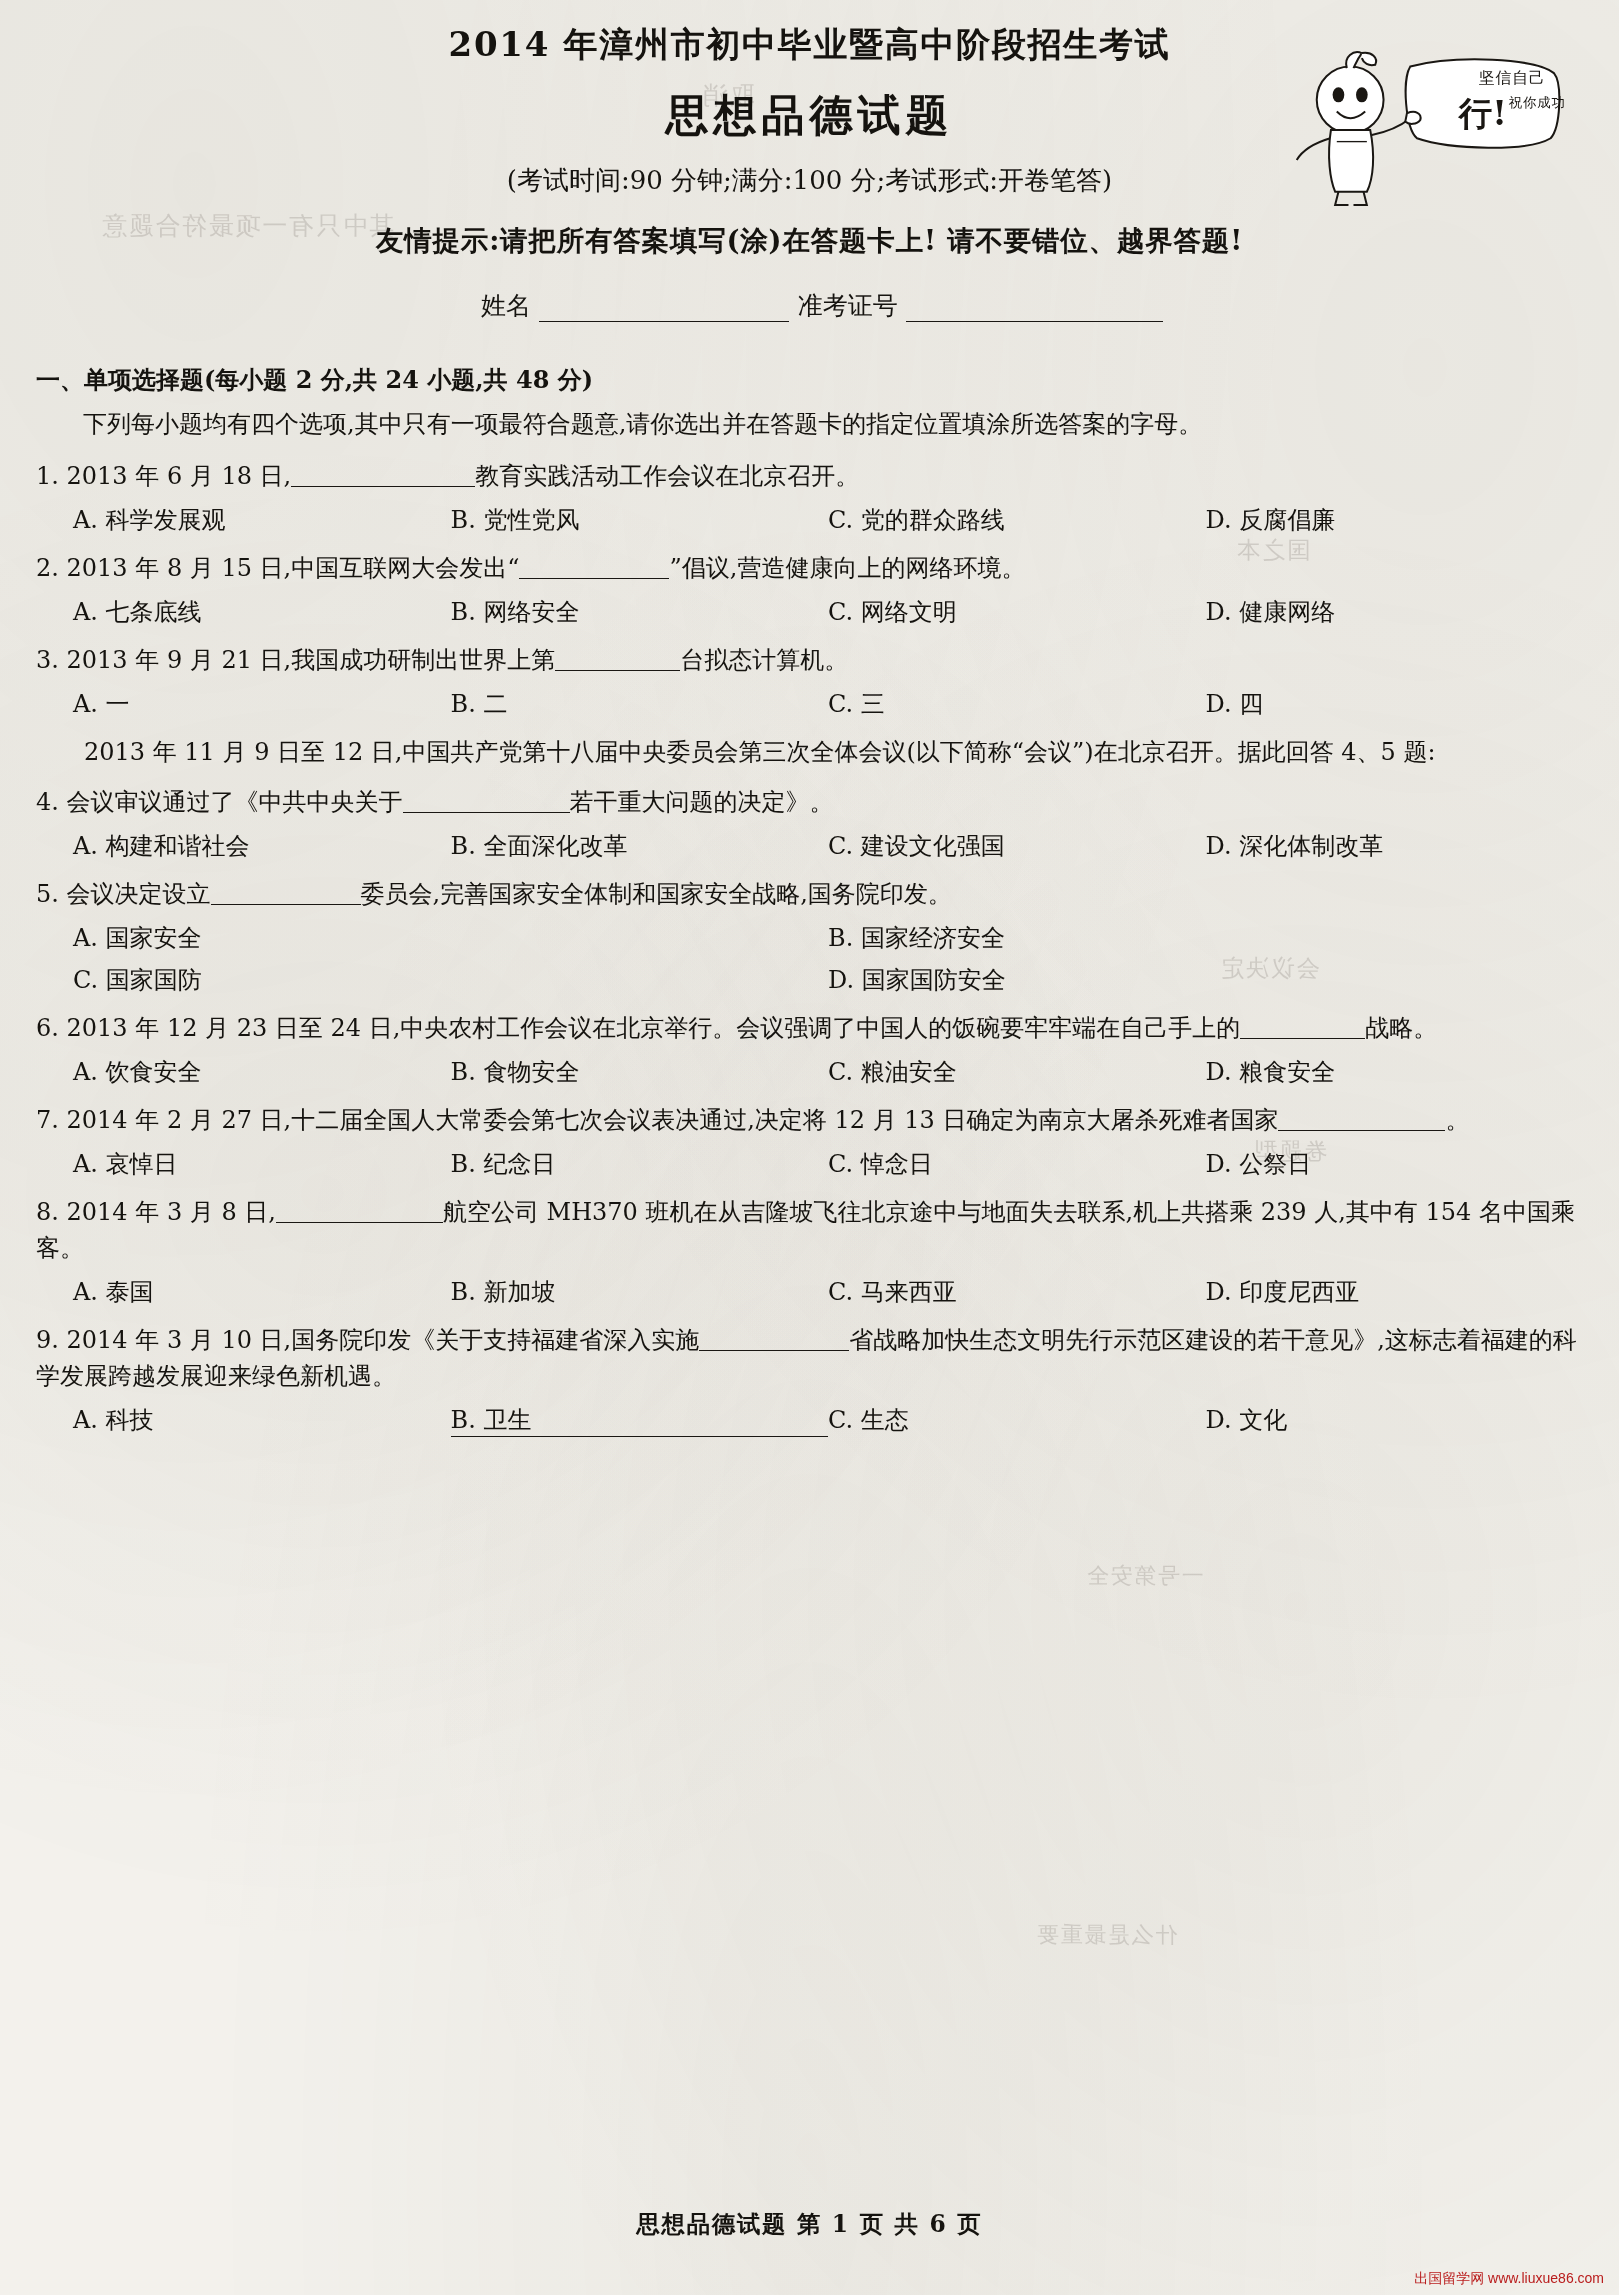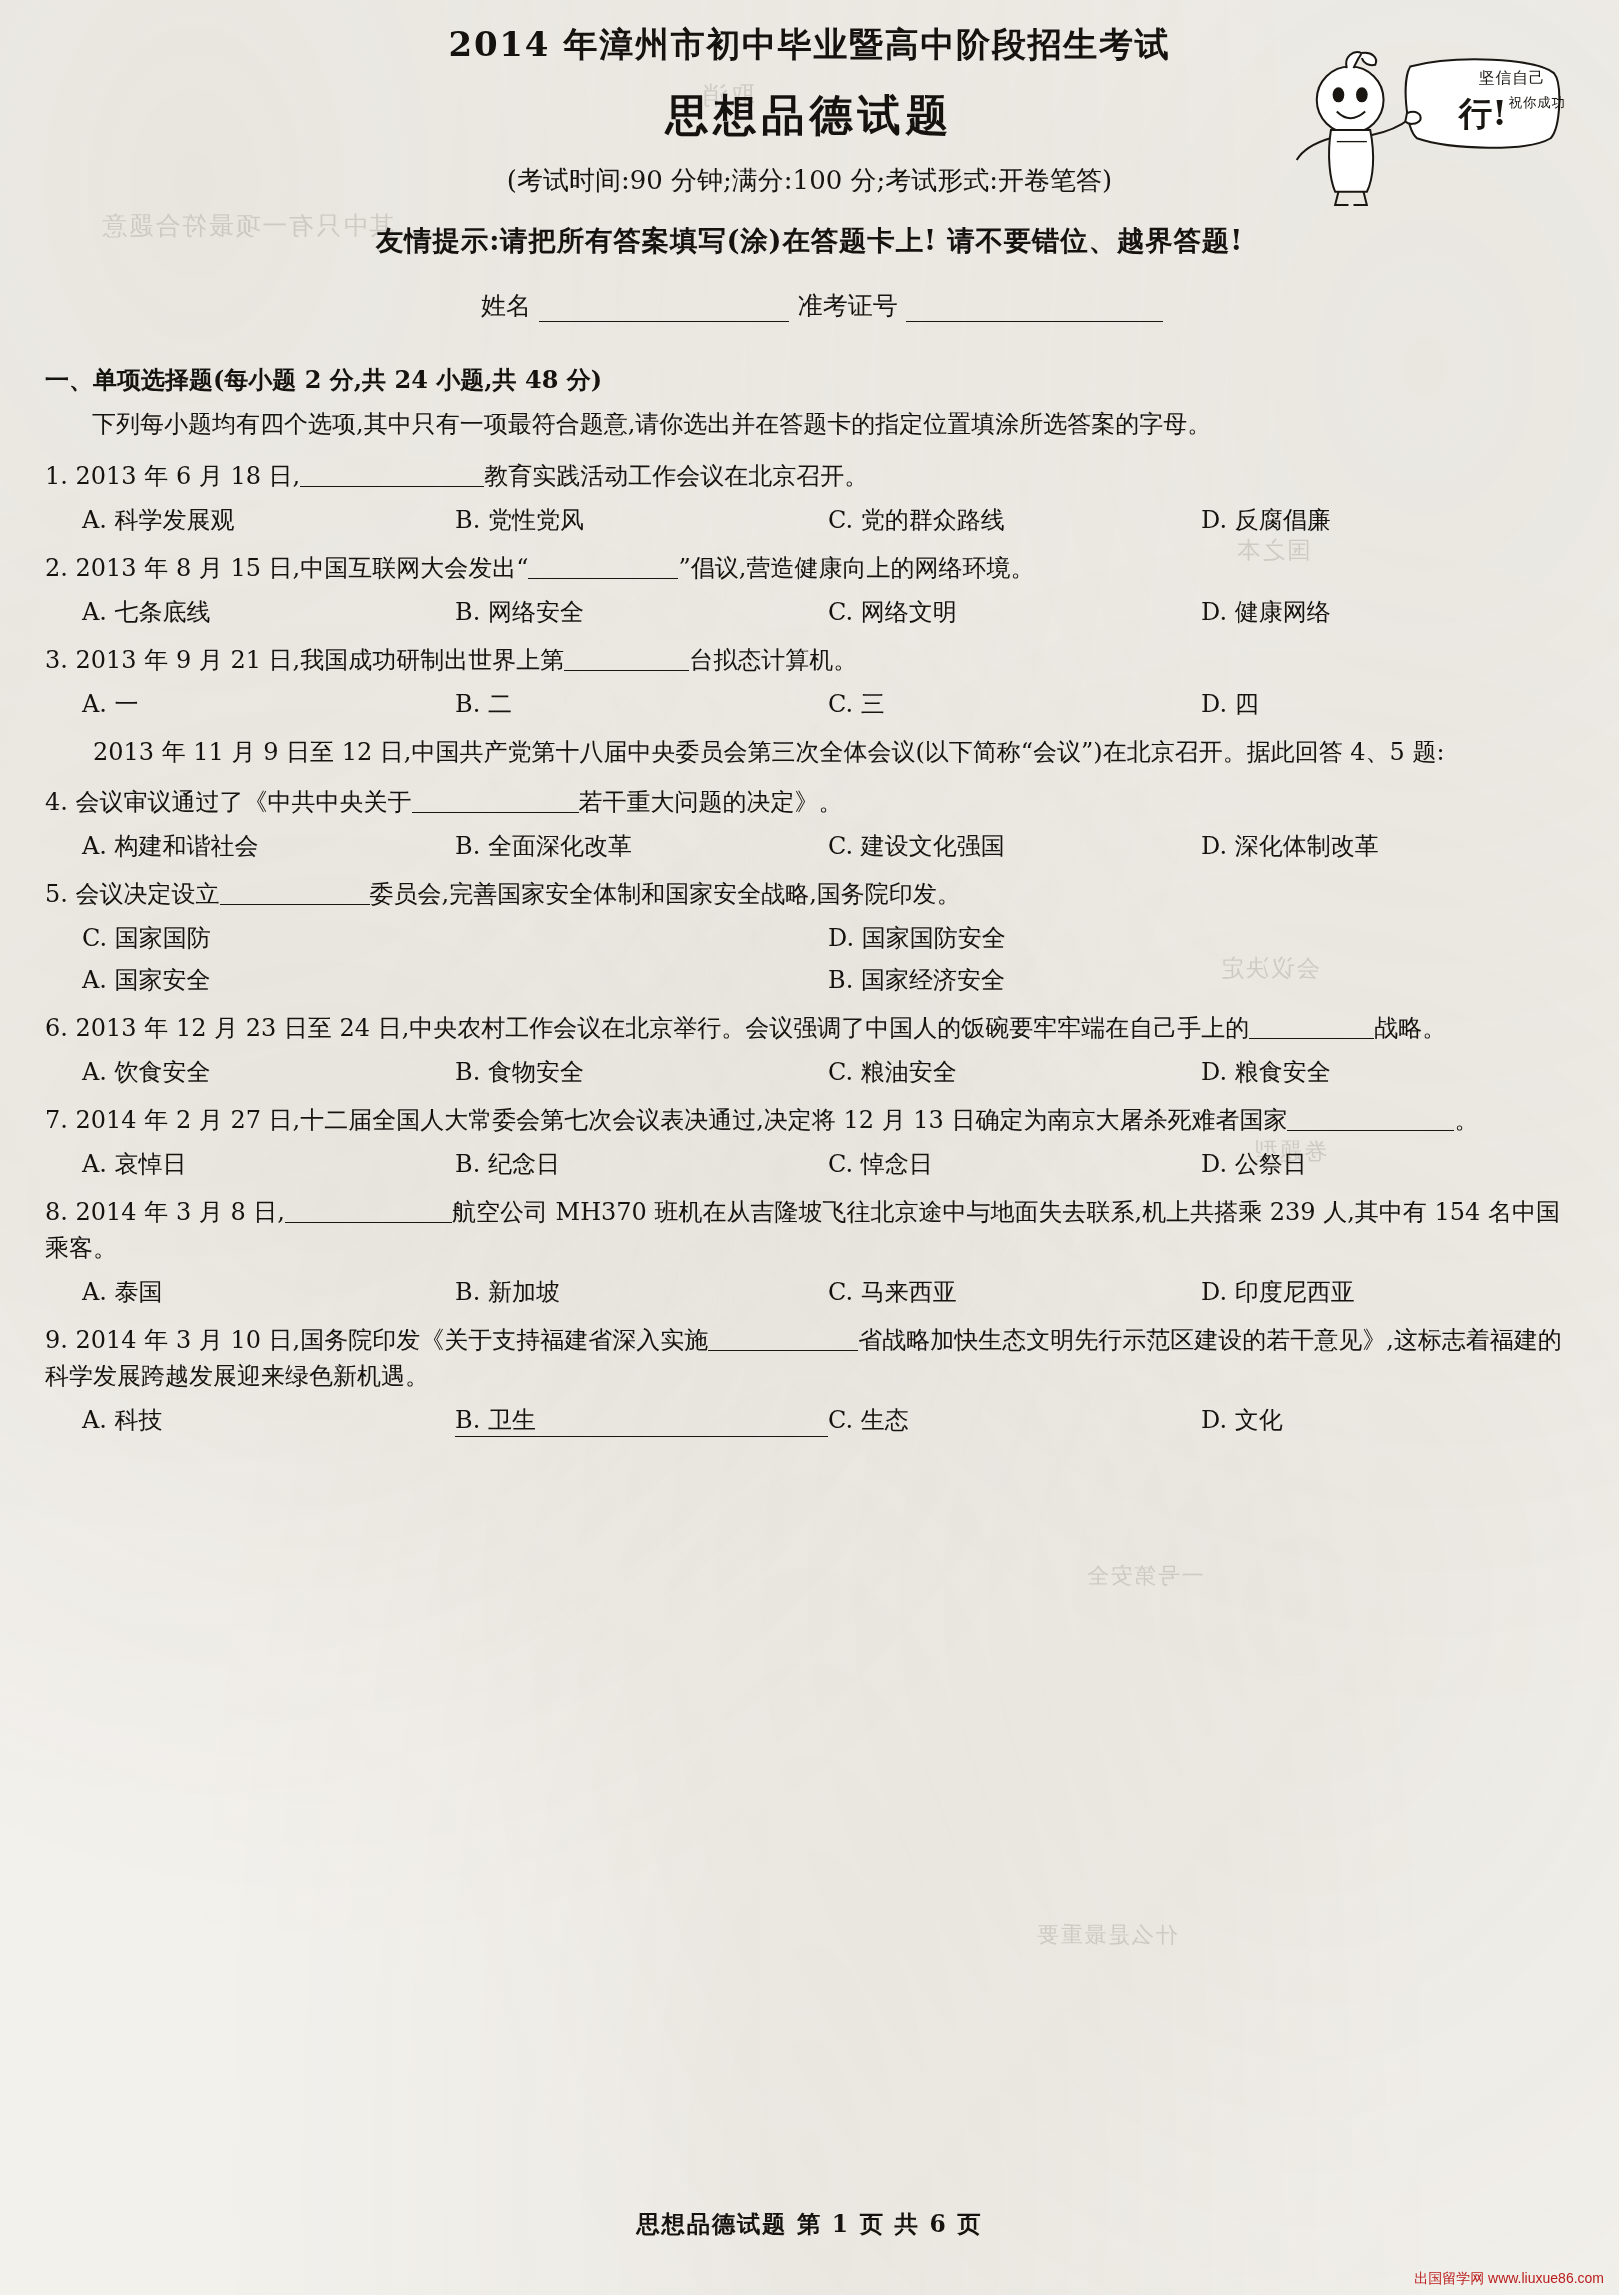--- a/index.html
+++ b/index.html
@@ -35,21 +35,21 @@
     position: absolute;
     color: rgba(70,62,52,0.17);
     font-family: "DejaVu Serif", serif;
     letter-spacing: 1.7px;
     white-space: nowrap;
     pointer-events: none;
     transform: scaleX(-1);
   }
   .content {
     position: relative;
-    padding: 0 45px;
+    padding: 0 36px;
   }
   .title-main {
     text-align: center;
     font-size: 34px;
     font-weight: bold;
     letter-spacing: 1.7px;
     padding-top: 22px;
     font-family: "DejaVu Serif", serif;
   }
   .title-sub {
@@ -263,26 +263,26 @@
       <span class="opt">B. 全面深化改革</span>
       <span class="opt">C. 建设文化强国</span>
       <span class="opt">D. 深化体制改革</span>
     </div>
 
     <div class="q">
       <span>5.</span>
       <span>会议决定设立</span><span class="ul ul-180"></span><span>委员会,完善国家安全体制和国家安全战略,国务院印发。</span>
     </div>
     <div class="opts two-col">
+      <span class="opt">A. 国家安全</span>
+      <span class="opt">B. 国家经济安全</span>
+    </div>
+    <div class="opts two-col">
       <span class="opt">C. 国家国防</span>
       <span class="opt">D. 国家国防安全</span>
-    </div>
-    <div class="opts two-col">
-      <span class="opt">A. 国家安全</span>
-      <span class="opt">B. 国家经济安全</span>
     </div>
 
     <div class="q">
       <span>6.</span>
       <span>2013 年 12 月 23 日至 24 日,中央农村工作会议在北京举行。会议强调了中国人的饭碗要牢牢端在自己手上的</span><span class="ul ul-150"></span><span>战略。</span>
     </div>
     <div class="opts four-col">
       <span class="opt">A. 饮食安全</span>
       <span class="opt">B. 食物安全</span>
       <span class="opt">C. 粮油安全</span>

